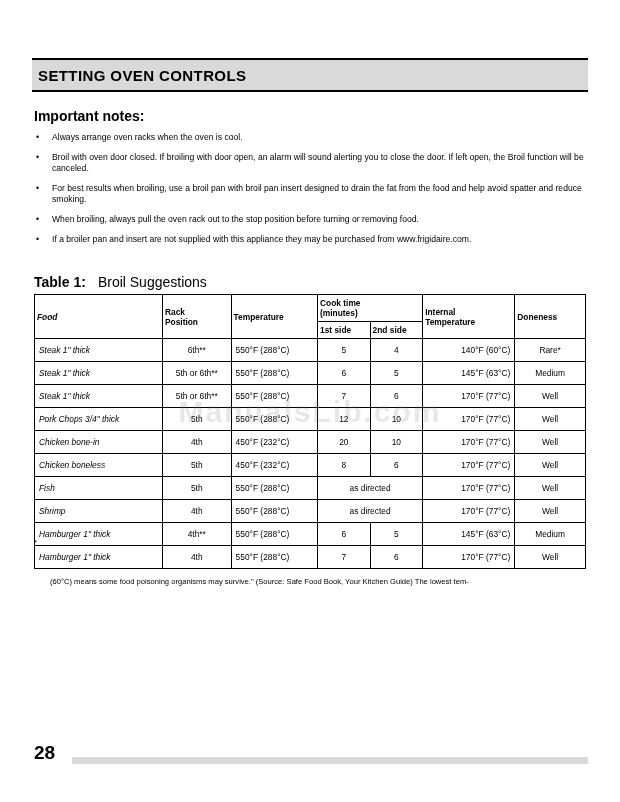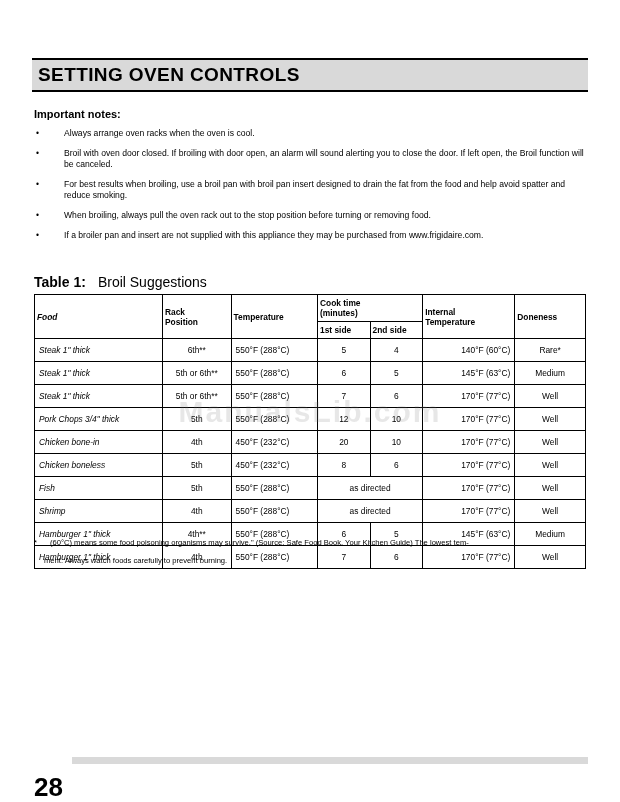--- a/index.html
+++ b/index.html
@@ -28,53 +28,52 @@
     top: 58px;
     width: 556px;
     height: 30px;
     background: #d9d9d9;
     border-top: 2px solid #000;
     border-bottom: 2px solid #000;
     display: flex;
     align-items: center;
   }
   .header-title {
-    font-size: 19px;
+    font-size: 15px;
     font-weight: bold;
     letter-spacing: 0.4px;
     padding-left: 6px;
     color: #000;
   }
   
   .notes {
     position: absolute;
     left: 34px;
     top: 108px;
     width: 556px;
   }
   .notes-title {
-    font-size: 11px;
+    font-size: 14px;
     font-weight: bold;
     margin-bottom: 8px;
   }
   .note-item {
     display: flex;
     font-size: 8.6px;
     line-height: 1.28;
     margin-bottom: 9px;
   }
   .note-bullet {
     width: 16px;
     flex: 0 0 16px;
     text-align: left;
     padding-left: 2px;
   }
   .note-text {
     flex: 1 1 auto;
-    margin-left: 12px;
   }
   
   .table-caption {
     position: absolute;
     left: 34px;
     top: 274px;
     font-size: 14px;
     font-weight: bold;
   }
   .table-caption .cap-label {
@@ -135,42 +134,43 @@
   .fn-mark {
     flex: 0 0 auto;
     padding-right: 3px;
   }
   .fn-body {
     flex: 1 1 auto;
   }
   .fn-indent {
     padding-left: 10px;
     display: block;
+    margin-top: 39px;
   }
   
   .watermark {
     position: absolute;
     left: 60px;
     top: 395px;
     width: 500px;
     text-align: center;
     font-size: 30px;
     font-weight: bold;
     color: rgba(120,120,120,0.18);
     letter-spacing: 2px;
     pointer-events: none;
     user-select: none;
     font-family: "Liberation Sans", sans-serif;
   }
   
   .page-number {
     position: absolute;
     left: 34px;
-    top: 772px;
-    font-size: 26px;
+    top: 742px;
+    font-size: 19px;
     font-weight: bold;
   }
   .footer-rule {
     position: absolute;
     left: 72px;
     top: 757px;
     width: 516px;
     height: 7px;
     background: #d9d9d9;
   }
@@ -333,21 +333,20 @@
 
   <div class="footnotes">
     <div class="fn-block">
       <span class="fn-mark">*</span>
       <span class="fn-body">
         <span class="fn-indent">(60°C) means some food poisoning organisms may survive." (Source: Safe Food Book, Your Kitchen Guide) The lowest tem-</span>
       </span>
     </div>
     <div class="fn-block">
       <span class="fn-body">
-        <span class="fn-indent">ment. Always watch foods carefully to prevent burning.</span>
       </span>
     </div>
   </div>
 
   <div class="page-number">28</div>
   <div class="footer-rule"></div>
 
 </div>
 
 </body></html>

